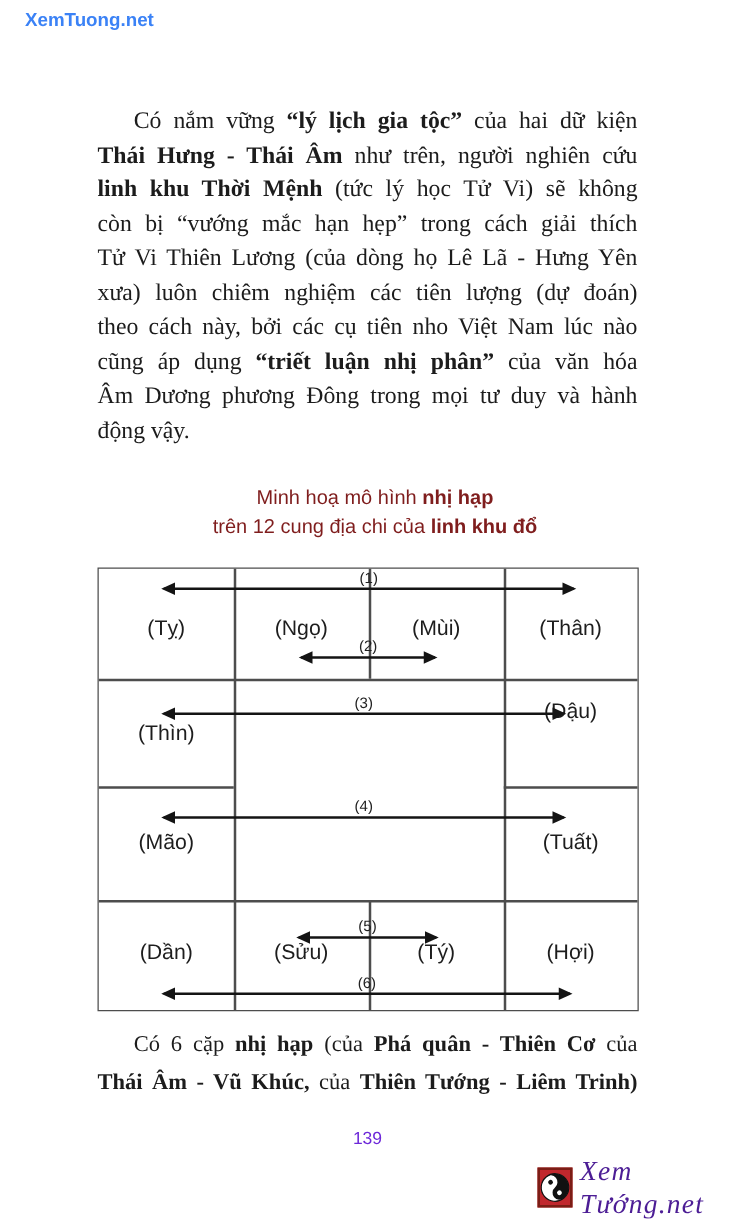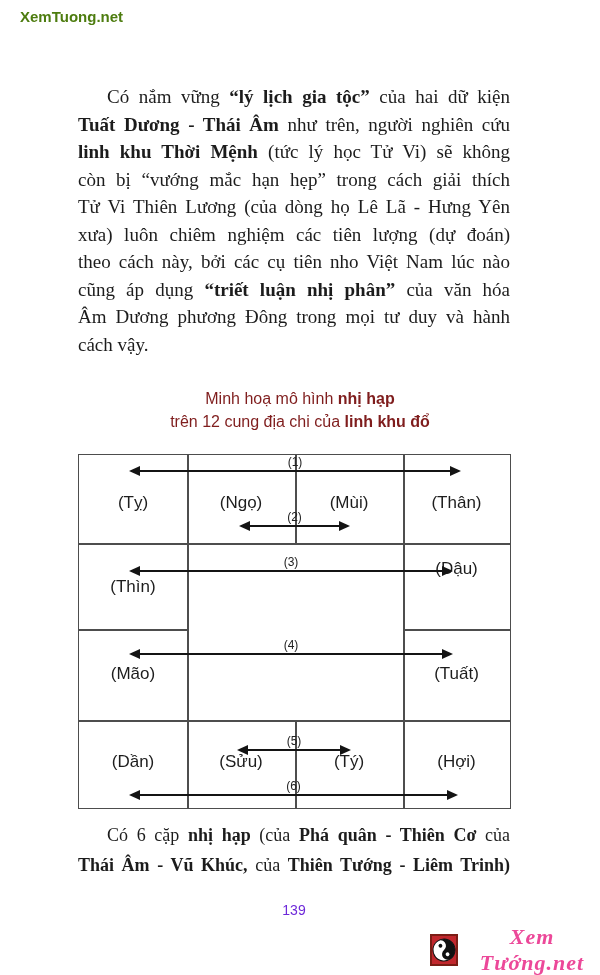--- a/index.html
+++ b/index.html
@@ -1,19 +1,19 @@
 <!DOCTYPE html>
 <html><head>
 <meta charset="utf-8">
 <style>
   html,body{margin:0;padding:0;background:#ffffff;}
   .page{position:relative;width:600px;height:975px;background:#ffffff;overflow:hidden;
         font-family:"Liberation Serif", serif;color:#1c1c1c;}
   .header-link{position:absolute;left:20px;top:8px;font-family:"Liberation Sans",sans-serif;
-        font-weight:bold;font-size:15px;color:#4d7c0f;text-decoration:none;cursor:pointer;}
+        font-weight:bold;font-size:15px;color:#3b82f6;text-decoration:none;cursor:pointer;}
   .para{position:absolute;left:78px;width:432px;font-size:19px;line-height:27.5px;}
   .para1{top:83px;}
   .para2{top:820px;font-size:18px;line-height:30px;}
   .jline{text-align:justify;text-align-last:justify;white-space:normal;}
   .jline.indent{text-indent:29px;}
   .jline.noJust{text-align-last:left;}
   .b{font-weight:bold;}
   .caption{position:absolute;left:0;top:387px;width:600px;text-align:center;
         font-family:"Liberation Sans",sans-serif;font-size:16px;line-height:23px;color:#7f1d1d;}
   .diagram{position:absolute;left:78px;top:454px;width:431px;height:353px;
@@ -39,41 +39,41 @@
   .alab{position:absolute;text-align:center;font-size:12px;color:#222;}
   .l1{left:52px;top:0;width:328px}.l2{left:162px;top:55px;width:107px}
   .l3{left:52px;top:100px;width:320px}.l4{left:52px;top:183px;width:320px}
   .l5{left:160px;top:279px;width:110px}.l6{left:52px;top:324px;width:325px}
   .page-number{position:absolute;left:78px;top:902px;width:432px;text-align:center;
         font-family:"Liberation Sans",sans-serif;font-size:14px;color:#6d28d9;}
   .logo{position:absolute;left:430px;top:924px;display:flex;align-items:center;cursor:pointer;}
   .logo-box{width:30px;height:32px;background:#c1272d;border:2px solid #7b1d15;
         display:flex;align-items:center;justify-content:center;box-sizing:border-box;}
   .logo-box svg{transform:rotate(-40deg);}
-  .logo-text{margin-left:6px;font-family:"Liberation Serif",serif;font-style:italic;font-weight:bold;
-        font-size:22px;color:#ec4899;letter-spacing:1px;text-align:center;}
+  .logo-text{margin-left:6px;font-family:"Liberation Serif",serif;font-style:italic;font-weight:normal;
+        font-size:22px;color:#4c1d95;letter-spacing:1px;}
 </style>
 </head>
 <body>
 
 <div class="page">
 
   <a class="header-link">XemTuong.net</a>
 
   <div class="para para1">
     <div class="jline indent"><span>Có nắm vững </span><span class="b">“lý lịch gia tộc”</span><span> của hai dữ kiện</span></div>
-    <div class="jline"><span class="b">Tuất Dương - Thái Âm</span><span> như trên, người nghiên cứu</span></div>
+    <div class="jline"><span class="b">Thái Hưng - Thái Âm</span><span> như trên, người nghiên cứu</span></div>
     <div class="jline"><span class="b">linh khu Thời Mệnh</span><span> (tức lý học Tử Vi) sẽ không</span></div>
     <div class="jline"><span>còn bị “vướng mắc hạn hẹp” trong cách giải thích</span></div>
     <div class="jline"><span>Tử Vi Thiên Lương (của dòng họ Lê Lã - Hưng Yên</span></div>
     <div class="jline"><span>xưa) luôn chiêm nghiệm các tiên lượng (dự đoán)</span></div>
     <div class="jline"><span>theo cách này, bởi các cụ tiên nho Việt Nam lúc nào</span></div>
     <div class="jline"><span>cũng áp dụng </span><span class="b">“triết luận nhị phân”</span><span> của văn hóa</span></div>
     <div class="jline"><span>Âm Dương phương Đông trong mọi tư duy và hành</span></div>
-    <div class="jline noJust"><span>cách vậy.</span></div>
+    <div class="jline noJust"><span>động vậy.</span></div>
   </div>
 
   <div class="caption">
     <div><span>Minh hoạ mô hình </span><span class="b">nhị hạp</span></div>
     <div><span>trên 12 cung địa chi của </span><span class="b">linh khu đổ</span></div>
   </div>
 
   <div class="diagram">
 
     <div class="gl glh" style="left:0;top:88px;width:431px"></div>

